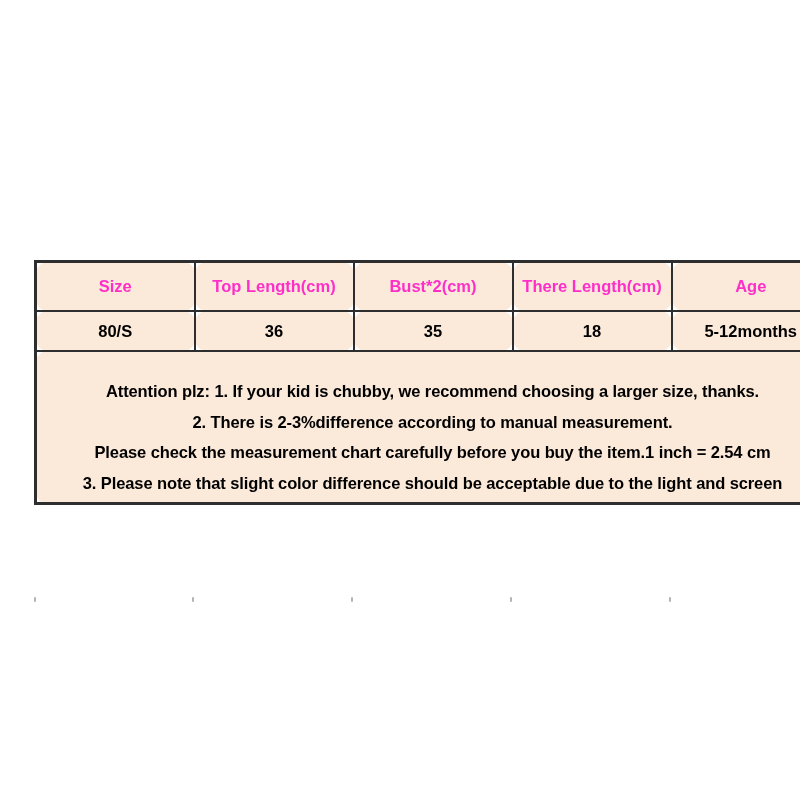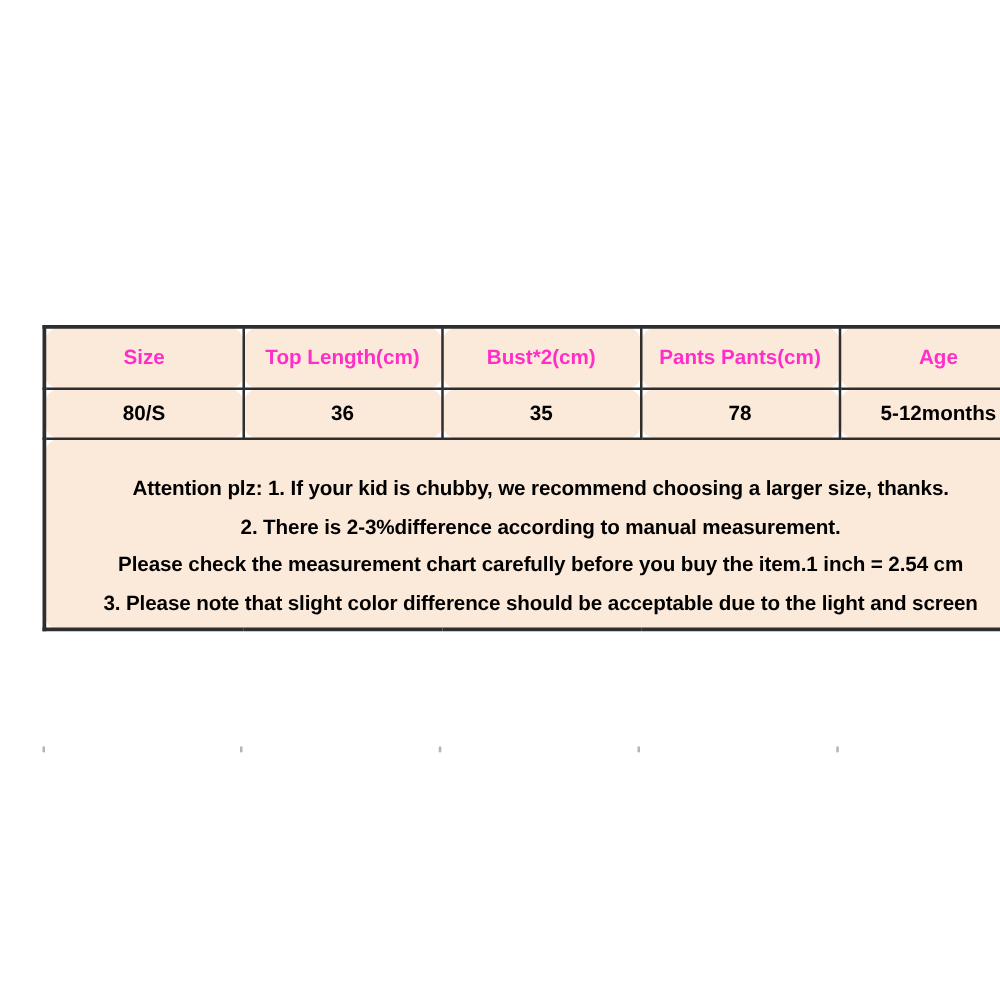--- a/index.html
+++ b/index.html
@@ -80,30 +80,30 @@
         <col>
         <col>
         <col>
         <col>
       </colgroup>
     <thead>
       <tr>
         <th>Size</th>
         <th>Top Length(cm)</th>
         <th>Bust*2(cm)</th>
-        <th>Pants Pants(cm)</th>
+        <th>There Length(cm)</th>
         <th>Age</th>
       </tr>
     </thead>
     <tbody>
       <tr>
         <td>80/S</td>
         <td>36</td>
         <td>35</td>
-        <td>78</td>
+        <td>18</td>
         <td>5-12months</td>
       </tr>
     </tbody>
     <tfoot>
       <tr>
         <td class="notes" colspan="5">
           <div class="note-line">Attention plz: 1. If your kid is chubby, we recommend choosing a larger size, thanks.</div>
           <div class="note-line">2. There is 2-3%difference according to manual measurement.</div>
           <div class="note-line">Please check the measurement chart carefully before you buy the item.1 inch = 2.54 cm</div>
           <div class="note-line">3. Please note that slight color difference should be acceptable due to the light and screen</div>

